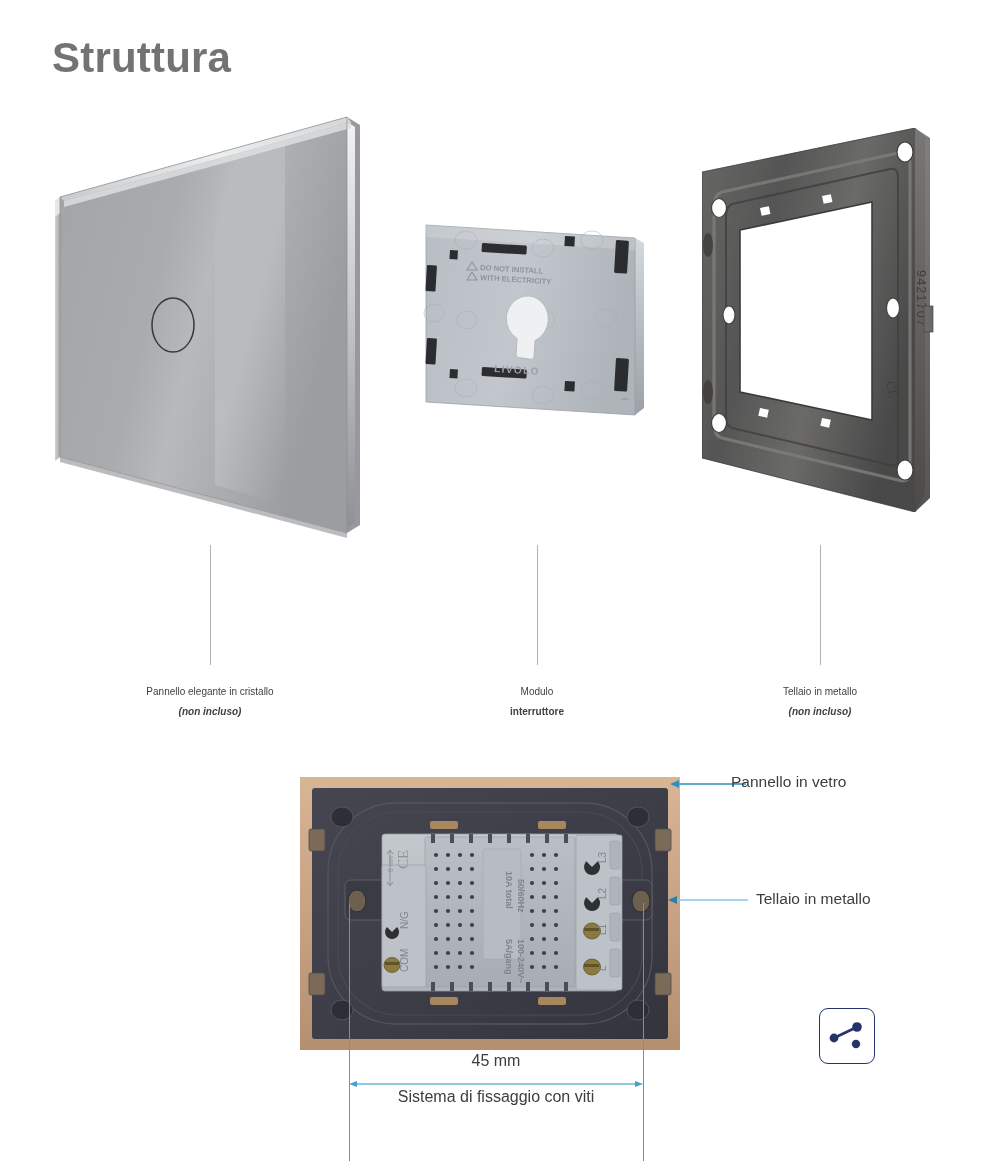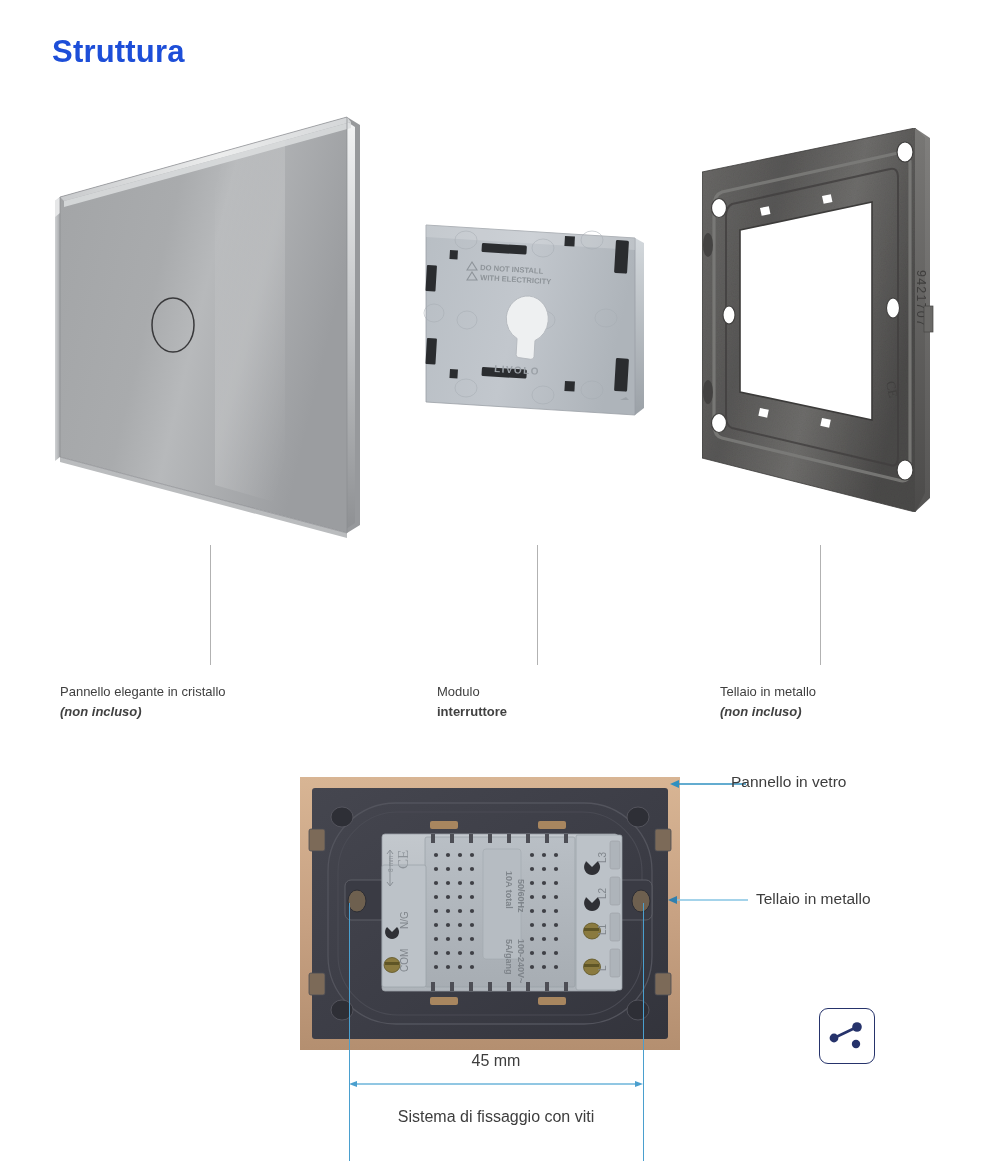--- a/index.html
+++ b/index.html
@@ -7,43 +7,43 @@
   body{
     width:1000px;height:1171px;position:relative;overflow:hidden;
     font-family:"Liberation Sans","DejaVu Sans",sans-serif;
     color:#3a3a3a;
   }
   .page{position:absolute;inset:0;}
 
   
   #page-title{
     position:absolute;left:52px;top:34px;
-    font-size:31px;font-weight:bold;color:#1d4ed8;letter-spacing:.2px;
+    font-size:42px;font-weight:bold;color:#737373;letter-spacing:.2px;
   }
 
   
   .stage{position:absolute;left:0;top:95px;width:1000px;height:450px;}
 
   
   .glass-wrap{position:absolute;left:55px;top:10px;width:320px;height:440px;}
   .glass-svg{position:absolute;left:0;top:0;}
 
   
   .module-wrap{position:absolute;left:420px;top:115px;width:240px;height:210px;}
   .frame-wrap{position:absolute;left:690px;top:25px;width:262px;height:400px;}
 
   
   .conn{
     position:absolute;width:1px;background:#b2b2b2;
   }
 
   
   .caption{
-    position:absolute;text-align:left;
-    font-size:13px;line-height:20px;color:#3f3f3f;
+    position:absolute;text-align:center;
+    font-size:10px;line-height:20px;color:#3f3f3f;
   }
   .caption .sub{display:block;font-style:italic;color:#414141;font-weight:bold;}
 
   
   .assembly{position:absolute;left:300px;top:777px;width:380px;height:273px;}
 
   
   .callout-label{
     position:absolute;font-size:15.5px;color:#3d3d3d;white-space:nowrap;
   }
@@ -500,21 +500,21 @@
   <div class="dim-ext" style="left:643px;top:903px;height:258px;"></div>
 
   <div class="dim-val" style="left:349px;top:1052px;width:294px;">45 mm</div>
 
   <svg style="position:absolute;left:349px;top:1078px;" width="294" height="12">
     <line x1="4" y1="6" x2="290" y2="6" stroke="#6cb4da" stroke-width="1.3"></line>
     <polygon points="0,6 8,3 8,9" fill="#4a9fce"></polygon>
     <polygon points="294,6 286,3 286,9" fill="#4a9fce"></polygon>
   </svg>
 
-  <div class="dim-note" style="left:329px;top:1088px;width:334px;margin-top:20px;">Sistema di fissaggio con viti</div>
+  <div class="dim-note" style="left:329px;top:1088px;width:334px;">Sistema di fissaggio con viti</div>
 
   <div class="type-icon">
     <svg width="52" height="52" viewBox="0 0 52 52">
       <circle cx="14" cy="29" r="4.4" fill="#26336b"></circle>
       <circle cx="37" cy="18" r="4.8" fill="#26336b"></circle>
       <circle cx="36" cy="35" r="4.2" fill="#26336b"></circle>
       <line x1="14" y1="29" x2="37" y2="18" stroke="#26336b" stroke-width="2.6" stroke-linecap="round"></line>
     </svg>
   </div>
 

